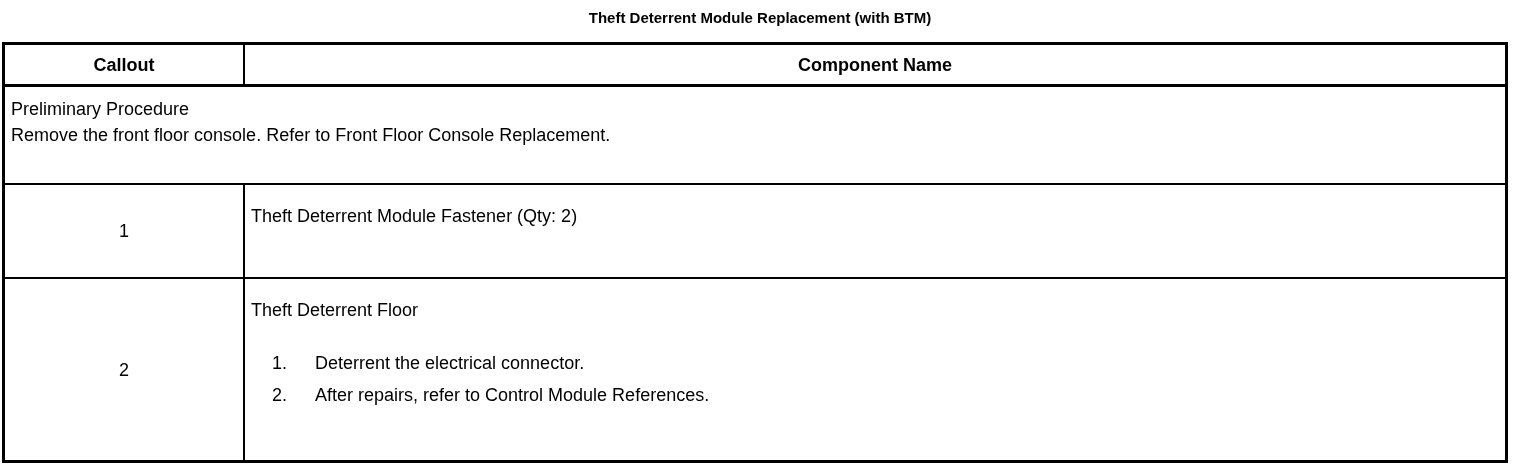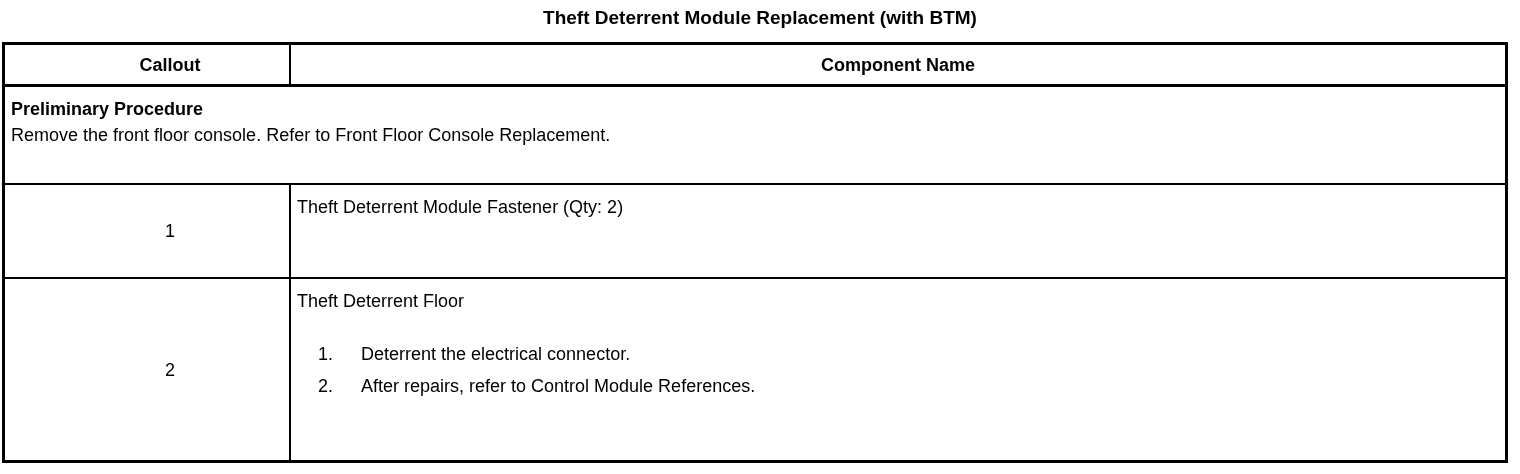--- a/index.html
+++ b/index.html
@@ -6,44 +6,43 @@
   html, body {
     width: 1520px; height: 474px;
     background: #ffffff; color: #000000;
     font-family: "Liberation Sans", sans-serif;
     font-size: 18px; line-height: 26px;
     overflow: hidden;
   }
   .page { position: relative; width: 1520px; height: 474px; }
   .title {
     position: absolute; top: 5px; left: 0; width: 100%;
-    text-align: center; font-weight: bold; font-size: 19px;
+    text-align: center; font-weight: bold; font-size: 15px;
   }
   .tbl {
     position: absolute; left: 2px; top: 42px; width: 1506px;
     border: 3px solid #000;
   }
   .row { display: flex; }
   .thead { border-bottom: 3px solid #000; height: 42px; }
   .row-sep { border-bottom: 2px solid #000; }
   .callout-col {
     width: 240px; flex: none;
     border-right: 2px solid #000;
     display: flex; align-items: center; justify-content: center;
     text-align: center;
-    margin-left: 46px;
   }
   .name-col { flex: 1; min-width: 0; }
   .th { font-weight: bold; display: flex; align-items: center; justify-content: center; }
   .prelim-cell { width: 100%; height: 96px; padding: 9px 6px 0 6px; overflow: hidden; }
-  .bold { font-weight: bold; }
+  .bold { font-weight: normal; }
   .gap27 { }
   .row1 { height: 94px; }
   .row2 { height: 181px; }
-  .body-name { padding: 9px 8px 0 6px; overflow: hidden; border-radius: 25px; }
+  .body-name { padding: 18px 8px 0 6px; overflow: hidden; border-radius: 25px; }
   .procedure-heading { font-weight: bold; margin: 30px 0 0 50px; }
   .steps { margin-top: 24px; }
   .step { display: flex; line-height: 32px; }
   .step-num { width: 43px; flex: none; margin-left: 21px; }
   .step-text { flex: 1; }
 </style>
 </head>
 <body>
 
 <div class="page">

